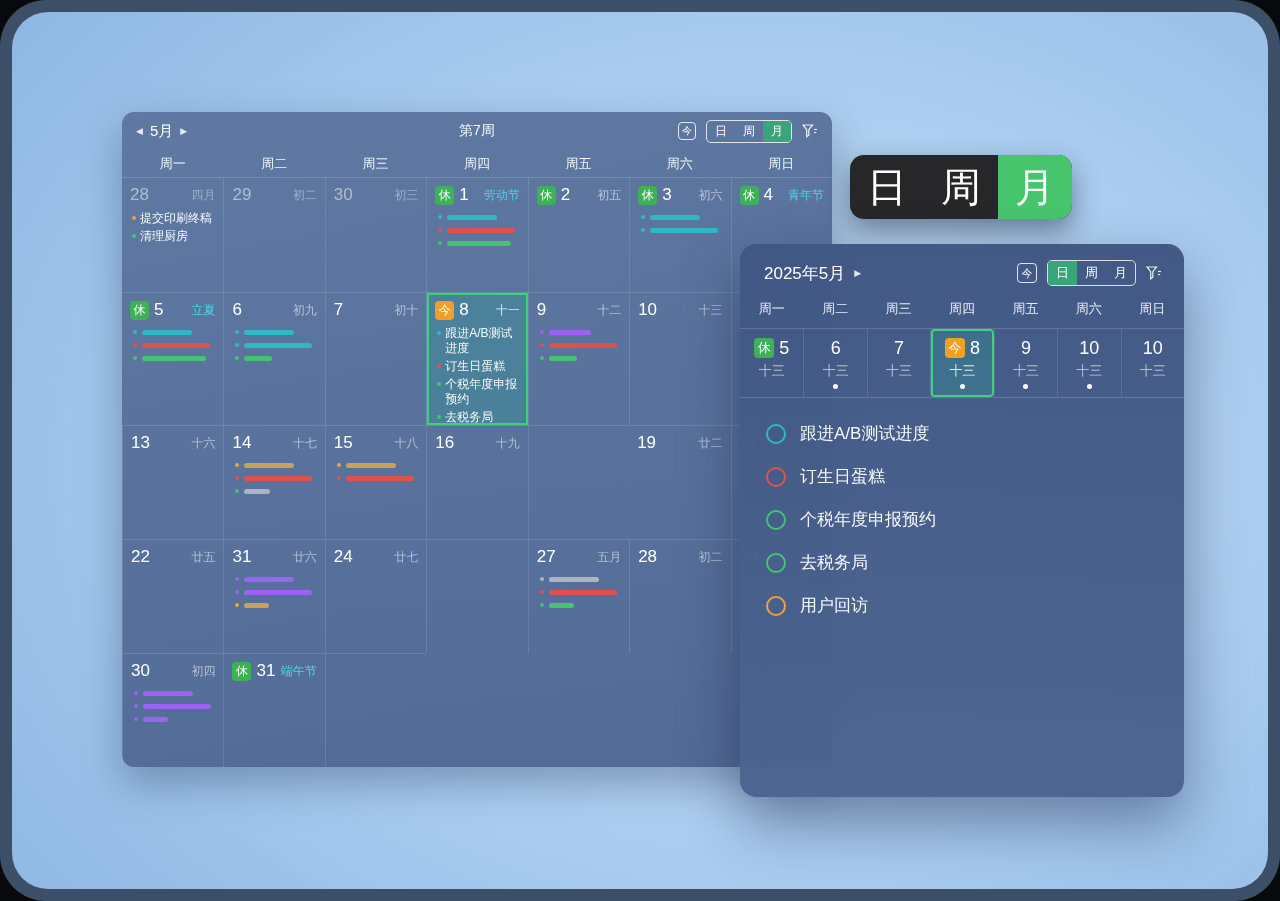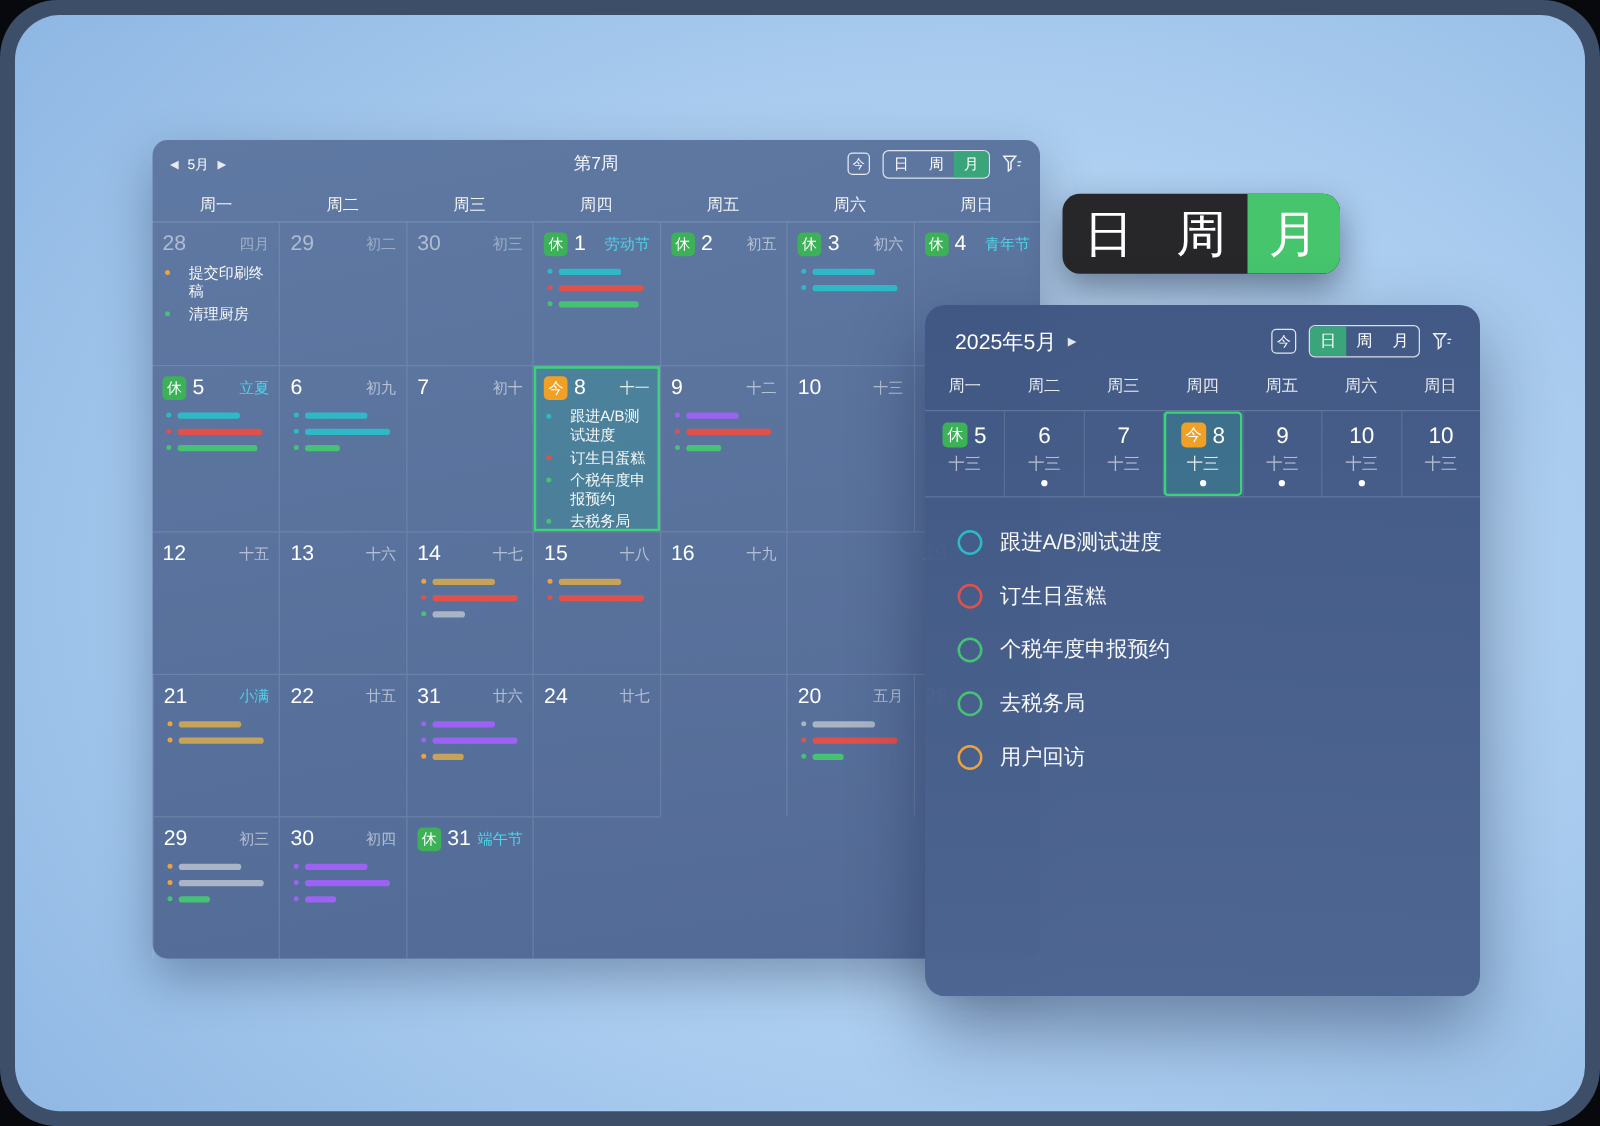--- a/index.html
+++ b/index.html
@@ -17,21 +17,21 @@
   
   .main-cal {
     position:absolute; left:110px; top:100px; width:710px; height:655px;
     border-radius:12px; color:#fff;
     background:linear-gradient(165deg, rgba(92,118,160,.96), rgba(78,102,146,.96));
     box-shadow:0 16px 40px rgba(25,40,75,.35);
   }
   .cal-header { display:flex; align-items:center; height:38px; padding:0 14px; position:relative; }
   .nav { display:flex; align-items:center; gap:7px; position:relative; z-index:2; }
   .arrow { font-size:9px; color:rgba(255,255,255,.85); cursor:default; }
-  .month-label { font-size:11px; }
+  .month-label { font-size:15px; }
   .week-label { position:absolute; left:0; right:0; text-align:center; font-size:14px; color:rgba(255,255,255,.95); }
   .controls { margin-left:auto; display:flex; align-items:center; gap:10px; position:relative; z-index:2; }
   .today-btn {
     width:18px; height:18px; border:1px solid rgba(255,255,255,.85); border-radius:4px;
     display:flex; align-items:center; justify-content:center; font-size:10px; color:#fff;
   }
   .seg { display:flex; border:1px solid rgba(255,255,255,.8); border-radius:5px; overflow:hidden; }
   .seg .opt { font-size:12px; padding:2px 8px; color:#fff; }
   .seg .opt.sel { background:#3aa57b; }
   .filter-btn svg { display:block; }
@@ -59,21 +59,21 @@
   .tag.festival { color:#4fd3e8; }
   .cell.dim .tag { color:rgba(255,255,255,.4); }
   .cell.selected .tag { color:rgba(255,255,255,.85); }
 
   .bars { margin-top:9px; display:flex; flex-direction:column; gap:7px; padding-left:3px; }
   .barrow { display:flex; align-items:center; gap:5px; height:6px; }
   .bardot { width:4px; height:4px; border-radius:50%; flex:none; }
   .bar { height:5px; border-radius:2.5px; }
 
   .celltasks { margin-top:6px; display:flex; flex-direction:column; gap:3px; padding-left:2px; }
-  .ctask { display:flex; align-items:flex-start; gap:15px; font-size:12px; line-height:15px; color:rgba(255,255,255,.95); }
+  .ctask { display:flex; align-items:flex-start; gap:4px; font-size:12px; line-height:15px; color:rgba(255,255,255,.95); }
   .ctask .bardot { margin-top:5px; }
 
   
   .zoom-callout {
     position:absolute; left:838px; top:143px; width:222px; height:64px;
     background:#27272a; border-radius:14px; display:flex; overflow:hidden;
     box-shadow:0 12px 28px rgba(10,20,40,.45);
   }
   .zc-opt { flex:1; display:flex; align-items:center; justify-content:center; color:#fff; font-size:40px; font-weight:500; }
   .zc-opt.sel { background:#46c56d; }
@@ -326,26 +326,20 @@
               </div>
             </div>
           </div>
           <div class="cell">
             <div class="cell-head">
               <span class="dnum">10</span>
               <span class="tag">十三</span>
             </div>
           </div>
           <div class="cell"></div>
-          <div class="cell col0">
-            <div class="cell-head">
-              <span class="dnum">12</span>
-              <span class="tag">十五</span>
-            </div>
-          </div>
           <div class="cell">
             <div class="cell-head">
               <span class="dnum">13</span>
               <span class="tag">十六</span>
             </div>
           </div>
           <div class="cell">
             <div class="cell-head">
               <span class="dnum">14</span>
               <span class="tag">十七</span>
@@ -438,21 +432,21 @@
           </div>
           <div class="cell">
             <div class="cell-head">
               <span class="dnum">24</span>
               <span class="tag">廿七</span>
             </div>
           </div>
           <div class="cell"></div>
           <div class="cell">
             <div class="cell-head">
-              <span class="dnum">20</span>
+              <span class="dnum">27</span>
               <span class="tag">五月</span>
             </div>
             <div class="bars">
               <div class="barrow">
                 <span class="bardot" style="background: rgb(169, 180, 198);"></span>
                 <span class="bar" style="width: 50px; background: rgb(169, 180, 198);"></span>
               </div>
               <div class="barrow">
                 <span class="bardot" style="background: rgb(225, 81, 76);"></span>
                 <span class="bar" style="width: 68px; background: rgb(225, 81, 76);"></span>

